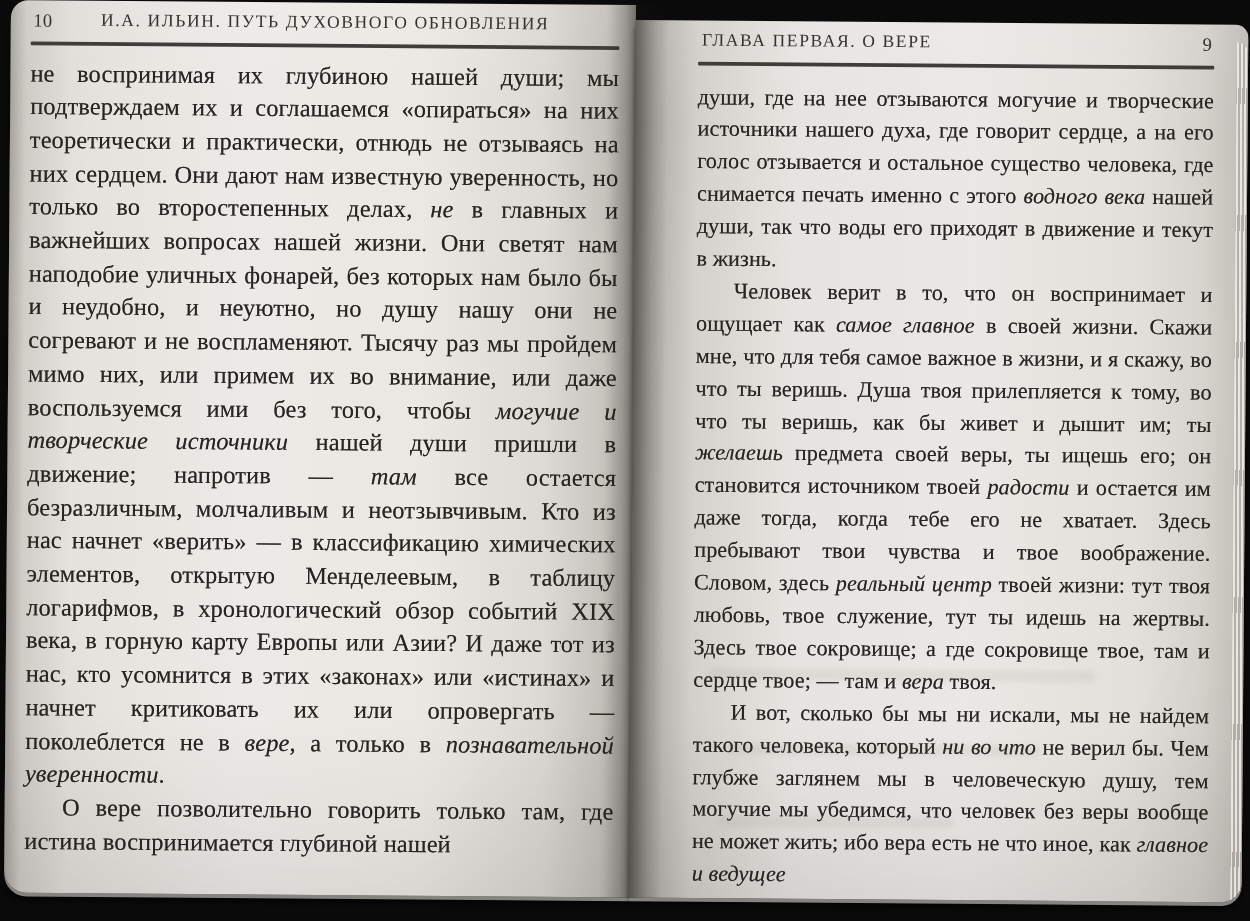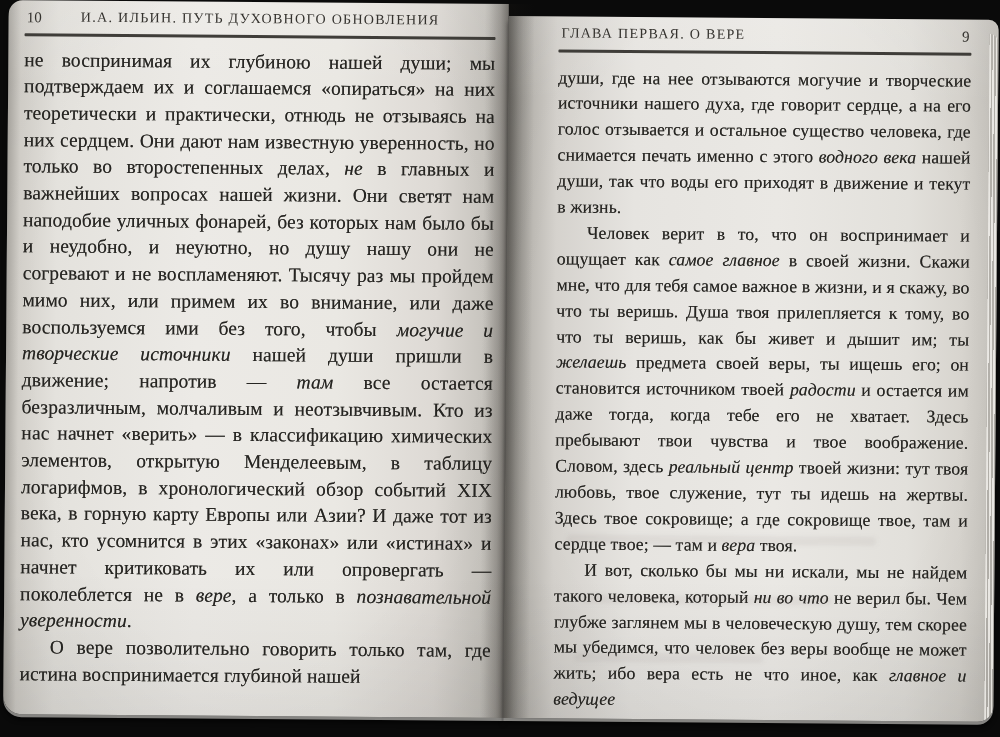--- a/index.html
+++ b/index.html
@@ -177,21 +177,21 @@
     <div class="page page-right">
       <div class="inner">
         <div class="running-head">
           <span class="title">ГЛАВА ПЕРВАЯ. О ВЕРЕ</span>
           <span class="num">9</span>
         </div>
         <div class="rule"></div>
         <div class="body-text" lang="ru">
             <p class="noindent"><span>души, где на нее отзываются могучие и творческие источники нашего духа, где говорит сердце, а на его голос отзывается и остальное существо человека, где снимается печать именно с этого </span><em>водного века</em><span> нашей души, так что воды его приходят в движение и текут в жизнь.</span></p>
             <p class="indent"><span>Человек верит в то, что он воспринимает и ощущает как </span><em>самое главное</em><span> в своей жизни. Скажи мне, что для тебя самое важное в жизни, и я скажу, во что ты веришь. Душа твоя прилепляется к тому, во что ты веришь, как бы живет и дышит им; ты </span><em>желаешь</em><span> предмета своей веры, ты ищешь его; он становится источником твоей </span><em>радости</em><span> и остается им даже тогда, когда тебе его не хватает. Здесь пребывают твои чувства и твое воображение. Словом, здесь </span><em>реальный центр</em><span> твоей жизни: тут твоя любовь, твое служение, тут ты идешь на жертвы. Здесь твое сокровище; а где сокровище твое, там и сердце твое; — там и </span><em>вера</em><span> твоя.</span></p>
-            <p class="indent"><span>И вот, сколько бы мы ни искали, мы не найдем такого человека, который </span><em>ни во что</em><span> не верил бы. Чем глубже заглянем мы в человеческую душу, тем скорее мы убедимся, что человек без веры вообще не может жить; ибо вера есть не что иное, как </span><em>главное и ведущее</em></p>
+            <p class="indent"><span>И вот, сколько бы мы ни искали, мы не найдем такого человека, который </span><em>ни во что</em><span> не верил бы. Чем глубже заглянем мы в человеческую душу, тем могучие мы убедимся, что человек без веры вообще не может жить; ибо вера есть не что иное, как </span><em>главное и ведущее</em></p>
           </div>
       </div>
       <div class="ghost-mark ghost-1"></div>
       <div class="ghost-mark ghost-2"></div>
       <div class="ghost-mark ghost-3"></div>
       <div class="edge-stack-right"></div>
     </div>
 
     <div class="gutter-shadow"></div>
   </div>

